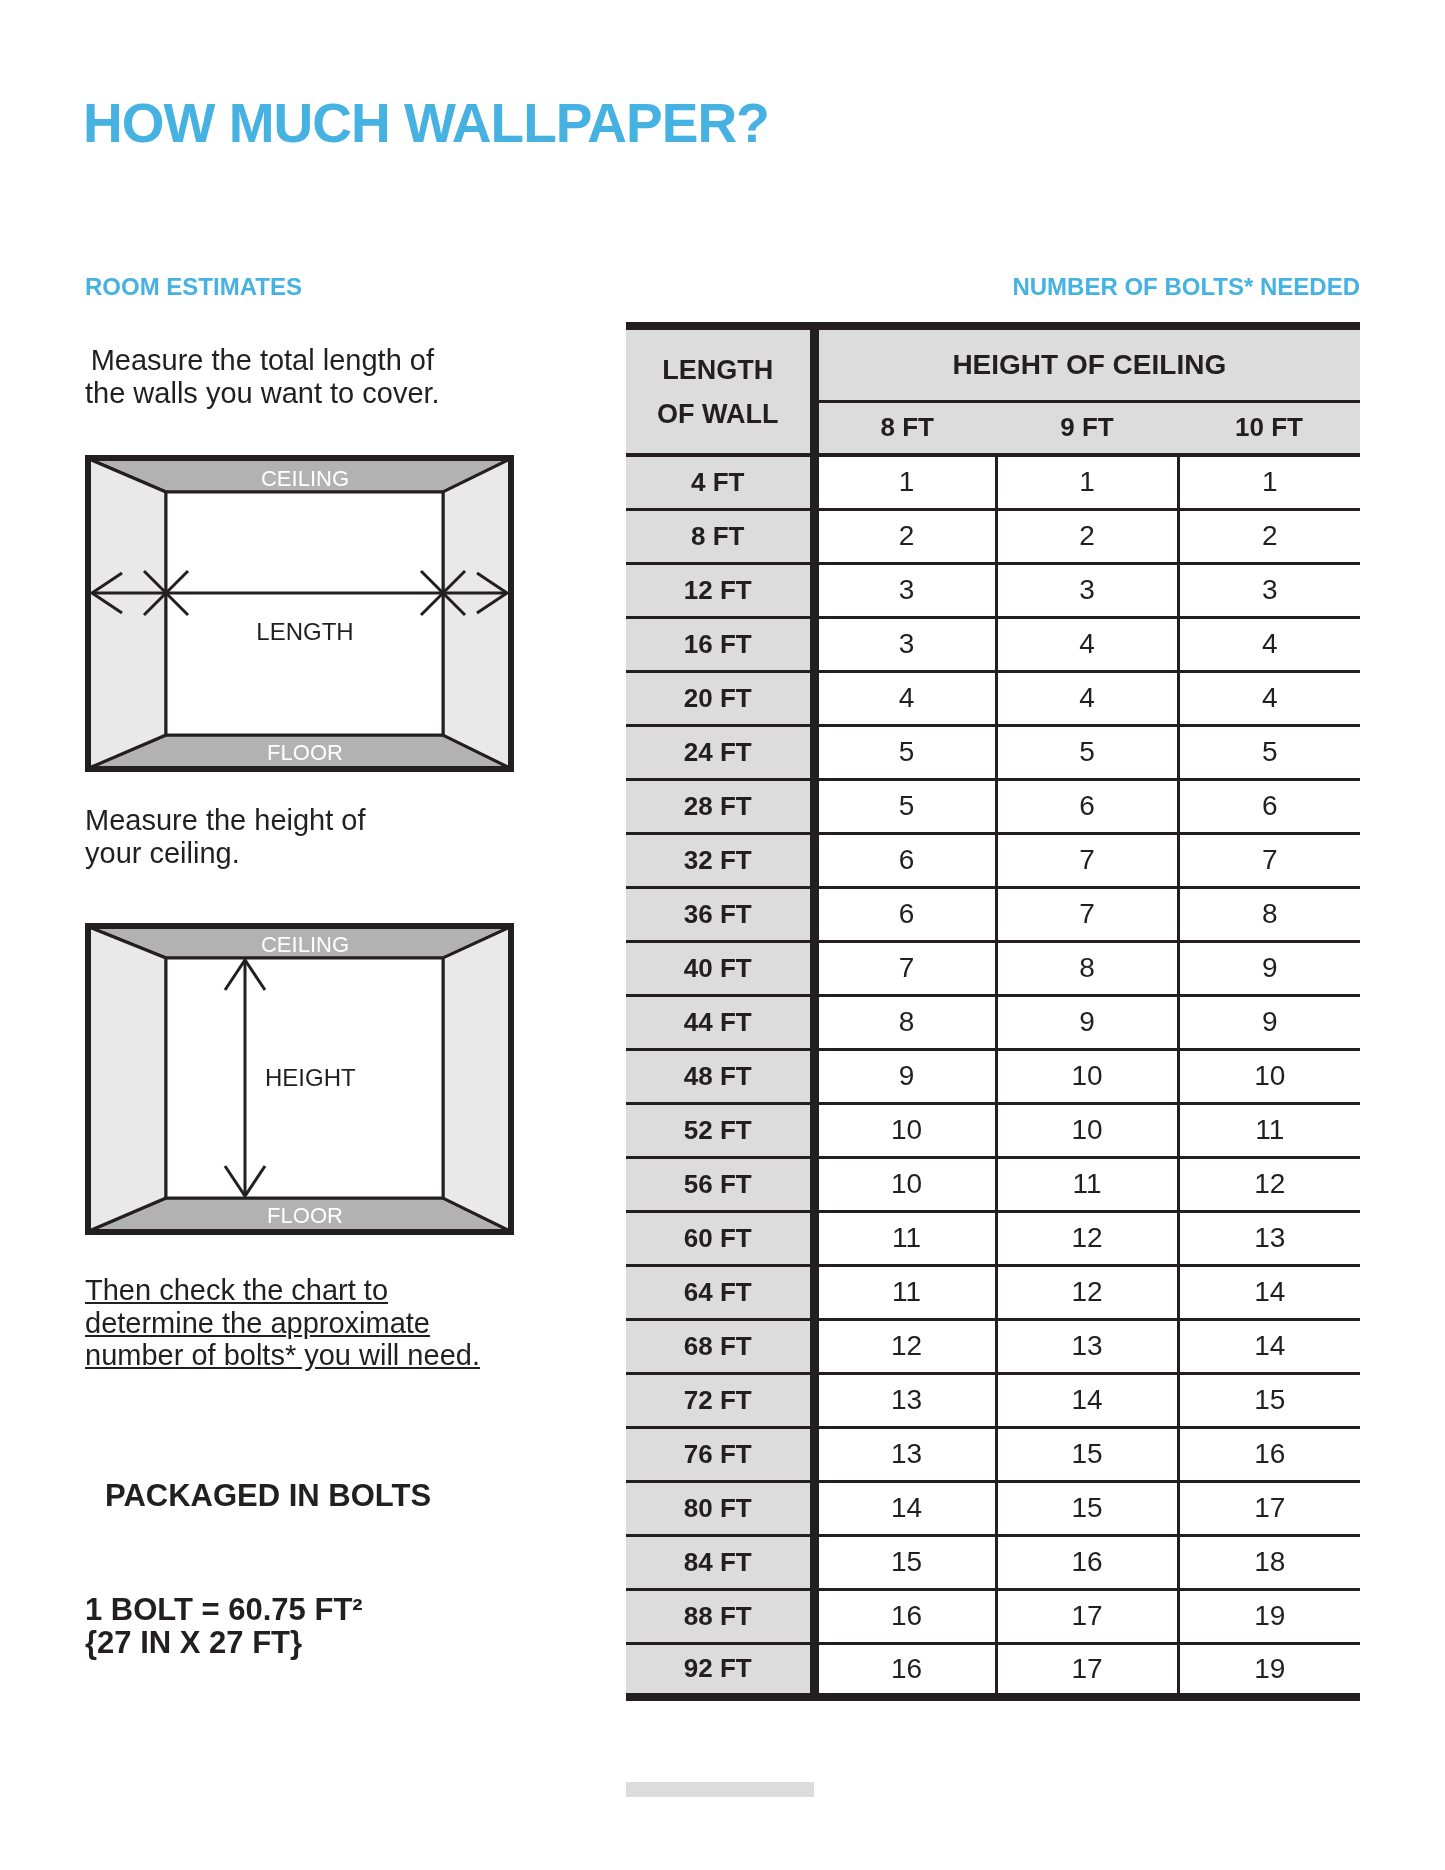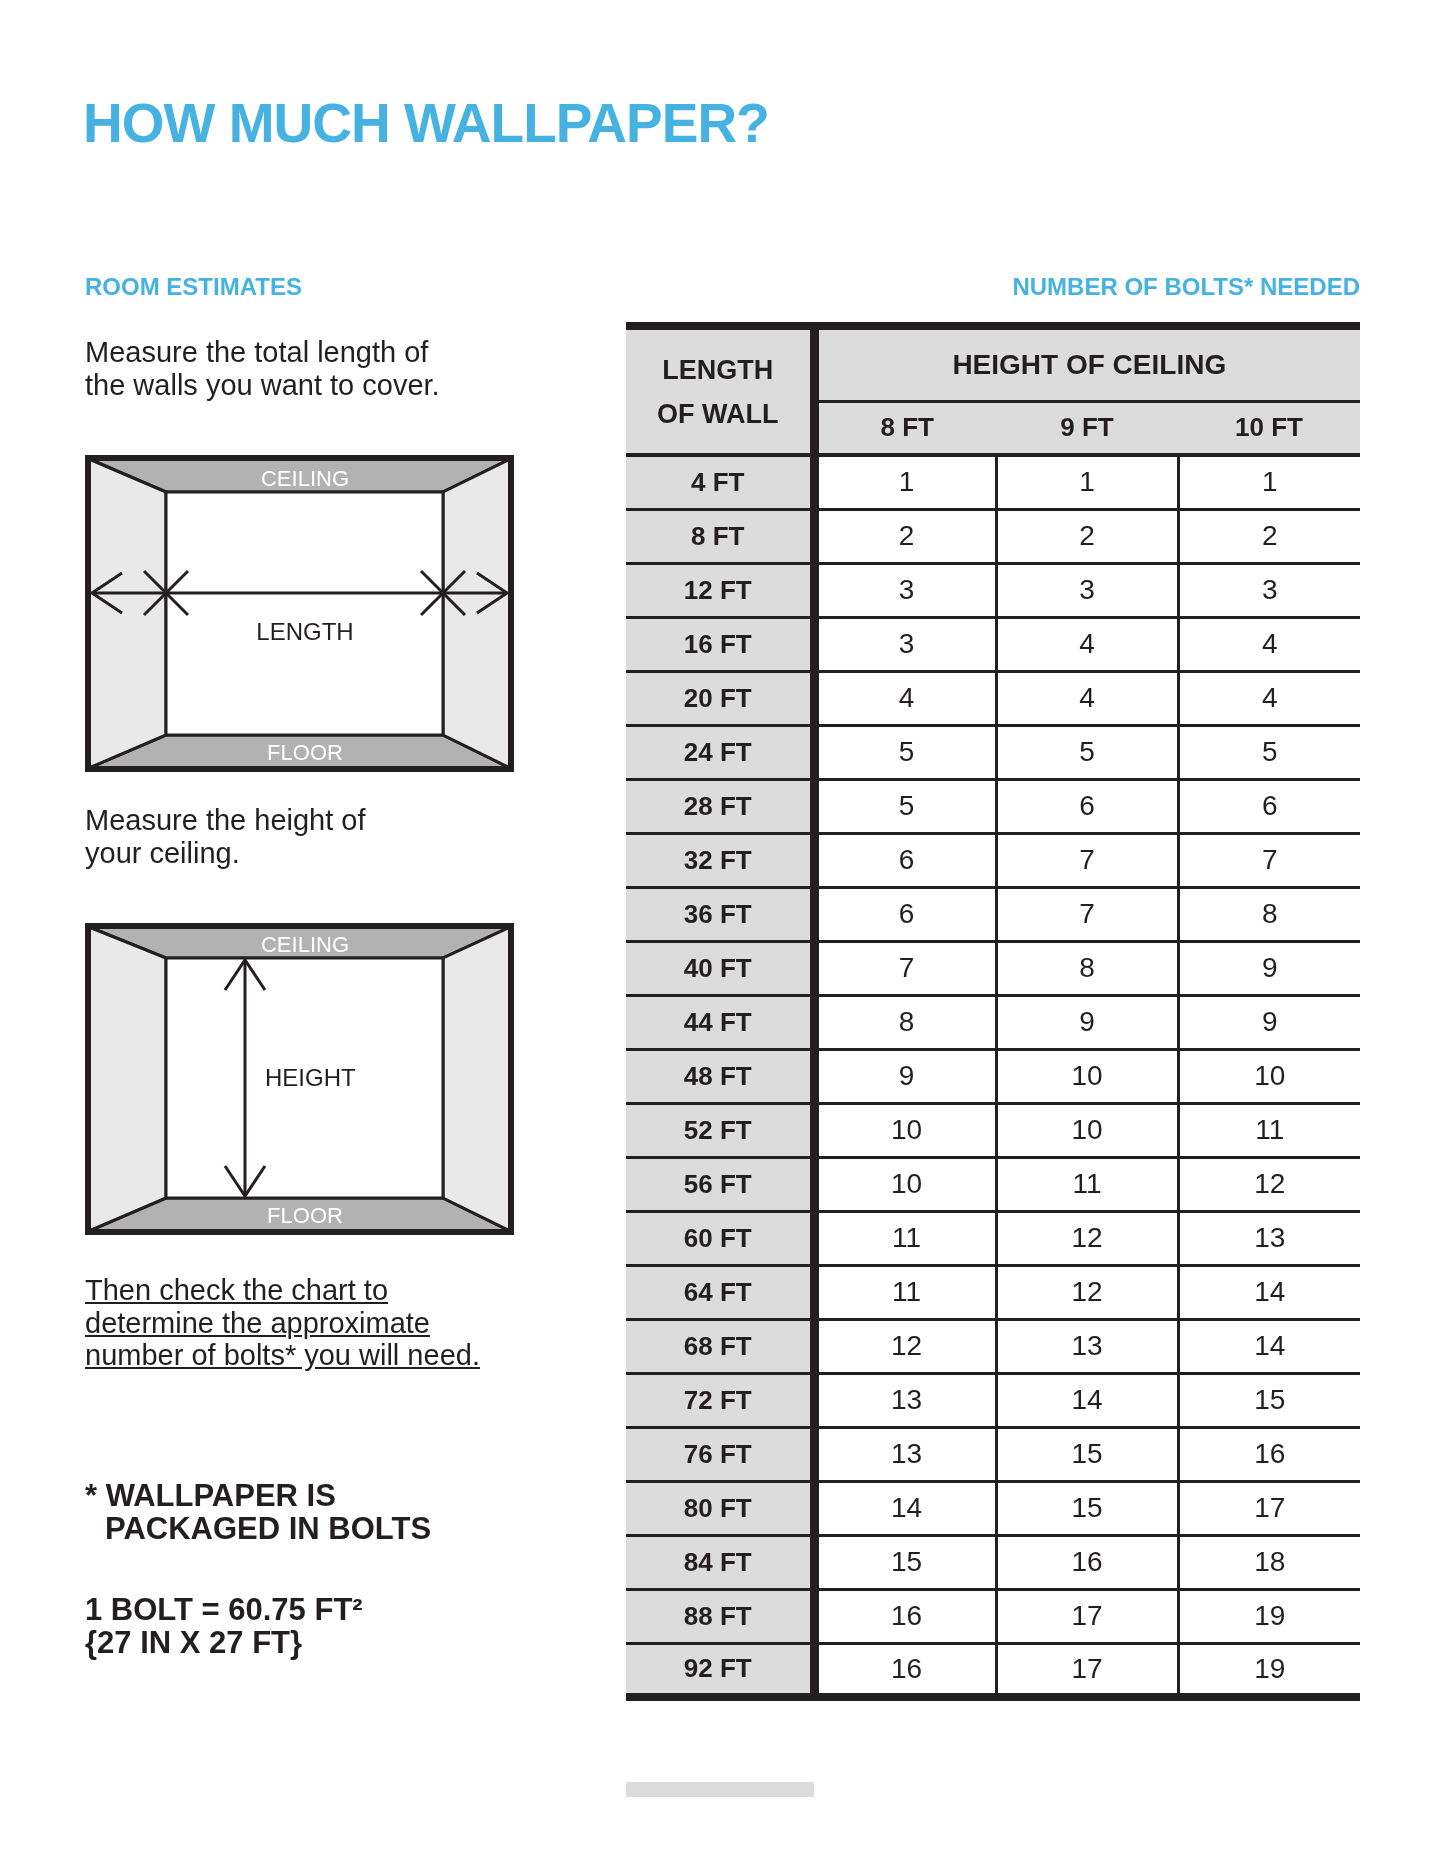--- a/index.html
+++ b/index.html
@@ -21,21 +21,21 @@
     letter-spacing:-1px;line-height:1;
   }
   .section-heading{
     font-size:24px;font-weight:bold;color:var(--accent);line-height:1;
   }
   .room-heading{left:85px;top:275px;}
   .table-heading{left:626px;top:275px;width:734px;text-align:right;}
   .body-text{
     left:85px;font-size:29px;line-height:32.5px;color:var(--ink);
   }
-  .intro-text{top:336px;}
+  .intro-text{top:344px;text-align:center;}
   .height-text{top:804px;}
   .chart-text{top:1274px;text-decoration:underline;}
   .footnote{
     left:85px;top:1479px;font-size:31px;font-weight:bold;line-height:33px;
   }
   .footnote .indent{padding-left:20px;}
   .bolt-info{
     left:85px;top:1581px;font-size:31px;font-weight:bold;line-height:33px;margin-top:12px;
   }
   .diagram{left:85px;width:429px;}
@@ -146,21 +146,20 @@
   <text x="180" y="163" font-size="24" fill="#231f20">HEIGHT</text>
 </svg>
 
 <div class="abs body-text chart-text">
   <div>Then check the chart to</div>
   <div>determine the approximate</div>
   <div>number of bolts* you will need.</div>
 </div>
 
 <div class="abs footnote">
-  <div>* WALLPAPER IS</div>
   <div class="indent">PACKAGED IN BOLTS</div>
 </div>
 
 <div class="abs bolt-info">
   <div>1 BOLT = 60.75 FT²</div>
   <div>{27 IN X 27 FT}</div>
 </div>
 
 <h2 class="abs section-heading table-heading">NUMBER OF BOLTS* NEEDED</h2>
 

